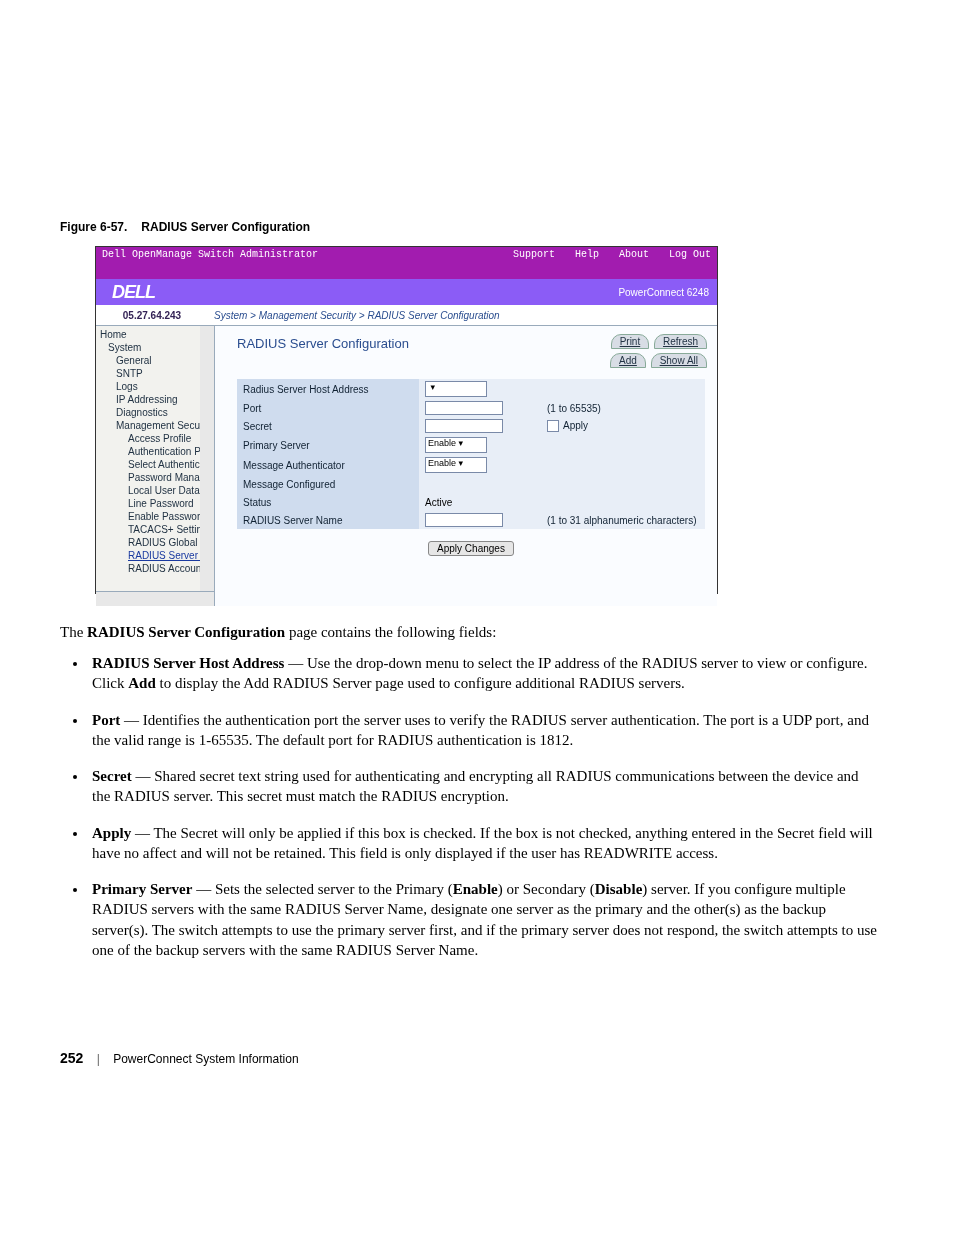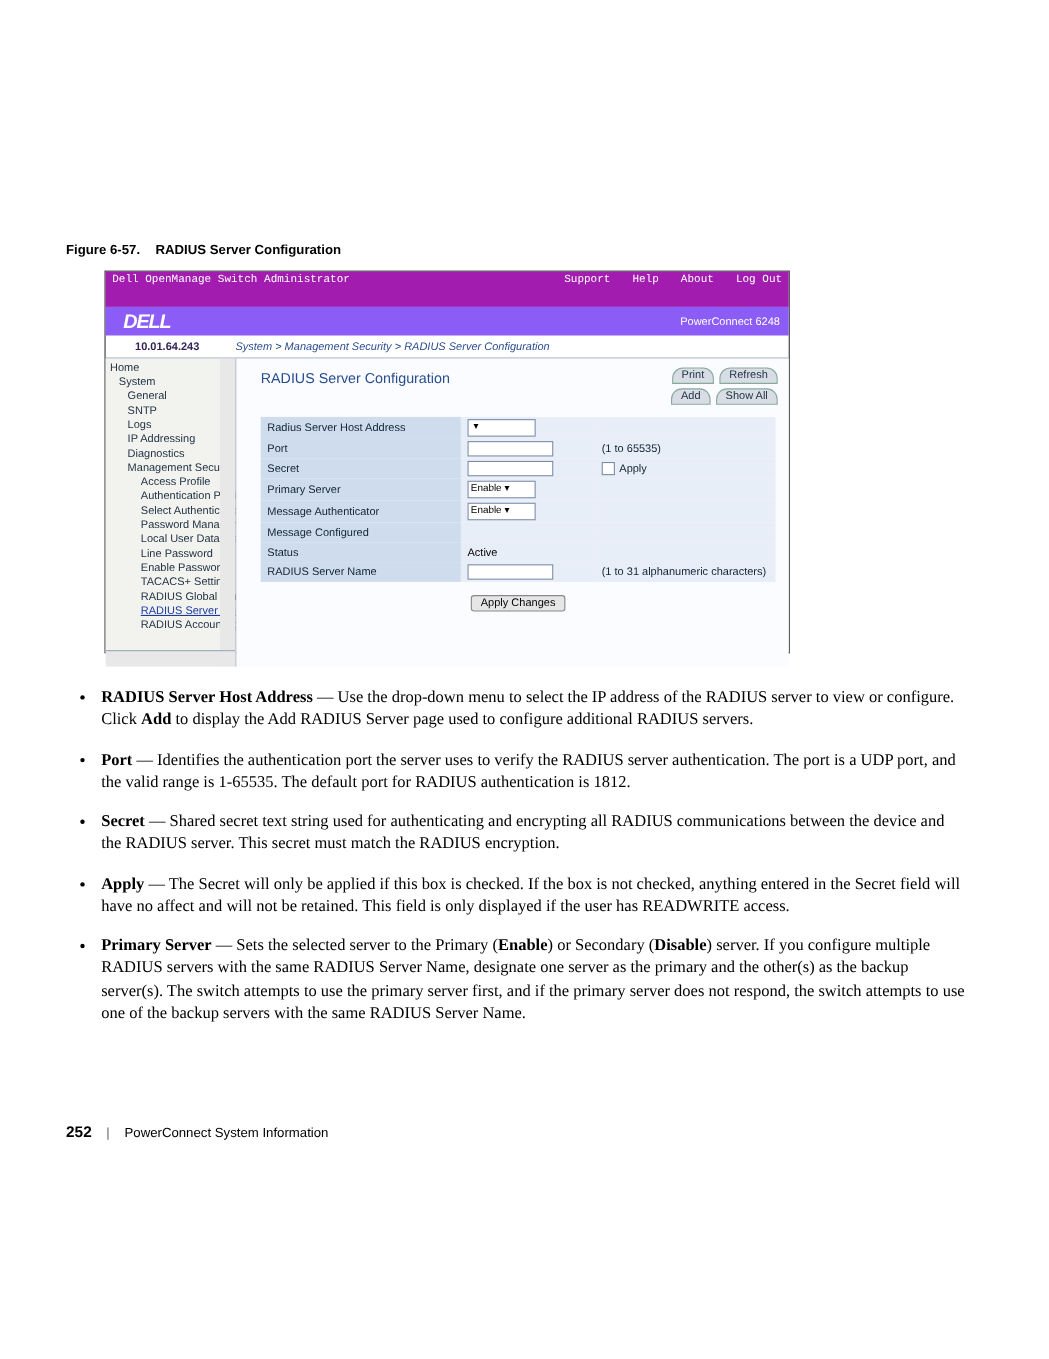--- a/index.html
+++ b/index.html
@@ -20,21 +20,21 @@
   .shot .nav ul { list-style:none; margin:0; padding:2px 0 0 4px; }
   .shot .nav li { padding:1px 0; white-space:nowrap; }
   .shot .nav .i1 { padding-left:8px; }
   .shot .nav .i2 { padding-left:16px; }
   .shot .nav .i3 { padding-left:28px; }
   .shot .nav .hl { color:#1a3aa0; text-decoration:underline; }
   .shot .main { flex:1; padding:10px 12px 8px 22px; position:relative; background:#fafcff; }
   .shot .main h2 { color:#2a4d8f; font-size:13px; font-weight:normal; margin:0 0 28px 0; }
   .shot .btns { position:absolute; top:8px; right:10px; text-align:right; }
   .shot .btns .row { margin-bottom:4px; }
-  .shot .btns .tbtn { display:inline-block; background:#d8dde5; border:1px solid #8a9; border-radius:10px 10px 0 0; padding:1px 8px; font-size:10px; color:#234; margin-left:2px; }
+  .shot .btns .tbtn { display:inline-block; background:#d8dde5; border:1px solid #8a9; border-radius:10px 10px 0 0; padding:1px 8px; font-size:10px; color:#234; text-decoration:underline; margin-left:2px; }
   .shot table.frm { width:100%; border-collapse:collapse; }
   .shot table.frm td { background:#dbe6f4; border:0; padding:2px 6px; font-size:10px; height:14px; }
   .shot table.frm td.lab { width:170px; color:#123; background:#cfdcee; }
   .shot table.frm td.mid { width:110px; background:#e8eef7; }
   .shot table.frm td.end { background:#e8eef7; color:#123; }
   .shot .inp { width:72px; height:12px; border:1px solid #7a8aa8; background:#fff; display:inline-block; vertical-align:middle; font-size:9px; padding:0 2px; }
   .shot .sel { width:56px; height:14px; border:1px solid #7a8aa8; background:#fff; display:inline-block; vertical-align:middle; padding:0 2px; font-size:9px; }
   .shot .cb { width:10px; height:10px; border:1px solid #7a8aa8; background:#fff; display:inline-block; vertical-align:middle; margin-right:4px; }
   .shot .apply { display:inline-block; margin-top:12px; background:#e6e6e6; border:1px solid #888; border-radius:3px; padding:1px 8px; font-size:10px; }
   .shot .hscroll { position:absolute; left:0; bottom:0; width:118px; height:14px; background:#e8e8e8; border-top:1px solid #9ab; }
@@ -63,21 +63,21 @@
         <span>Help</span>
         <span>About</span>
         <span>Log Out</span>
       </span>
     </div>
     <div class="brandrow">
       <span class="dell">DELL</span>
       <span>PowerConnect 6248</span>
     </div>
     <div class="crumbrow">
-      <span class="ip">10.01.64.243</span>
+      <span class="ip">05.27.64.243</span>
       <span class="path">System &gt; Management Security &gt; RADIUS Server Configuration</span>
     </div>
     <div class="body">
       <div class="nav">
         <div class="sc"></div>
         <ul>
           <li>Home</li>
           <li class="i1">System</li>
           <li class="i2">General</li>
           <li class="i2">SNTP</li>
@@ -156,20 +156,23 @@
         </tbody>
           </table>
         <div style="text-align:center;">
           <span class="apply">Apply Changes</span>
         </div>
       </div>
     </div>
   </div>
 
   <div class="doctext">
+    <p class="lead">
+      <span>The </span><strong>RADIUS Server Configuration</strong><span> page contains the following fields:</span>
+    </p>
     <ul>
       <li>
         <span class="bn">RADIUS Server Host Address</span><span> — Use the drop-down menu to select the IP address of the RADIUS server to view or configure. Click </span><strong>Add</strong><span> to display the Add RADIUS Server page used to configure additional RADIUS servers.</span>
       </li>
       <li>
         <span class="bn">Port</span><span> — Identifies the authentication port the server uses to verify the RADIUS server authentication. The port is a UDP port, and the valid range is 1-65535. The default port for RADIUS authentication is 1812.</span>
       </li>
       <li>
         <span class="bn">Secret</span><span> — Shared secret text string used for authenticating and encrypting all RADIUS communications between the device and the RADIUS server. This secret must match the RADIUS encryption.</span>
       </li>

